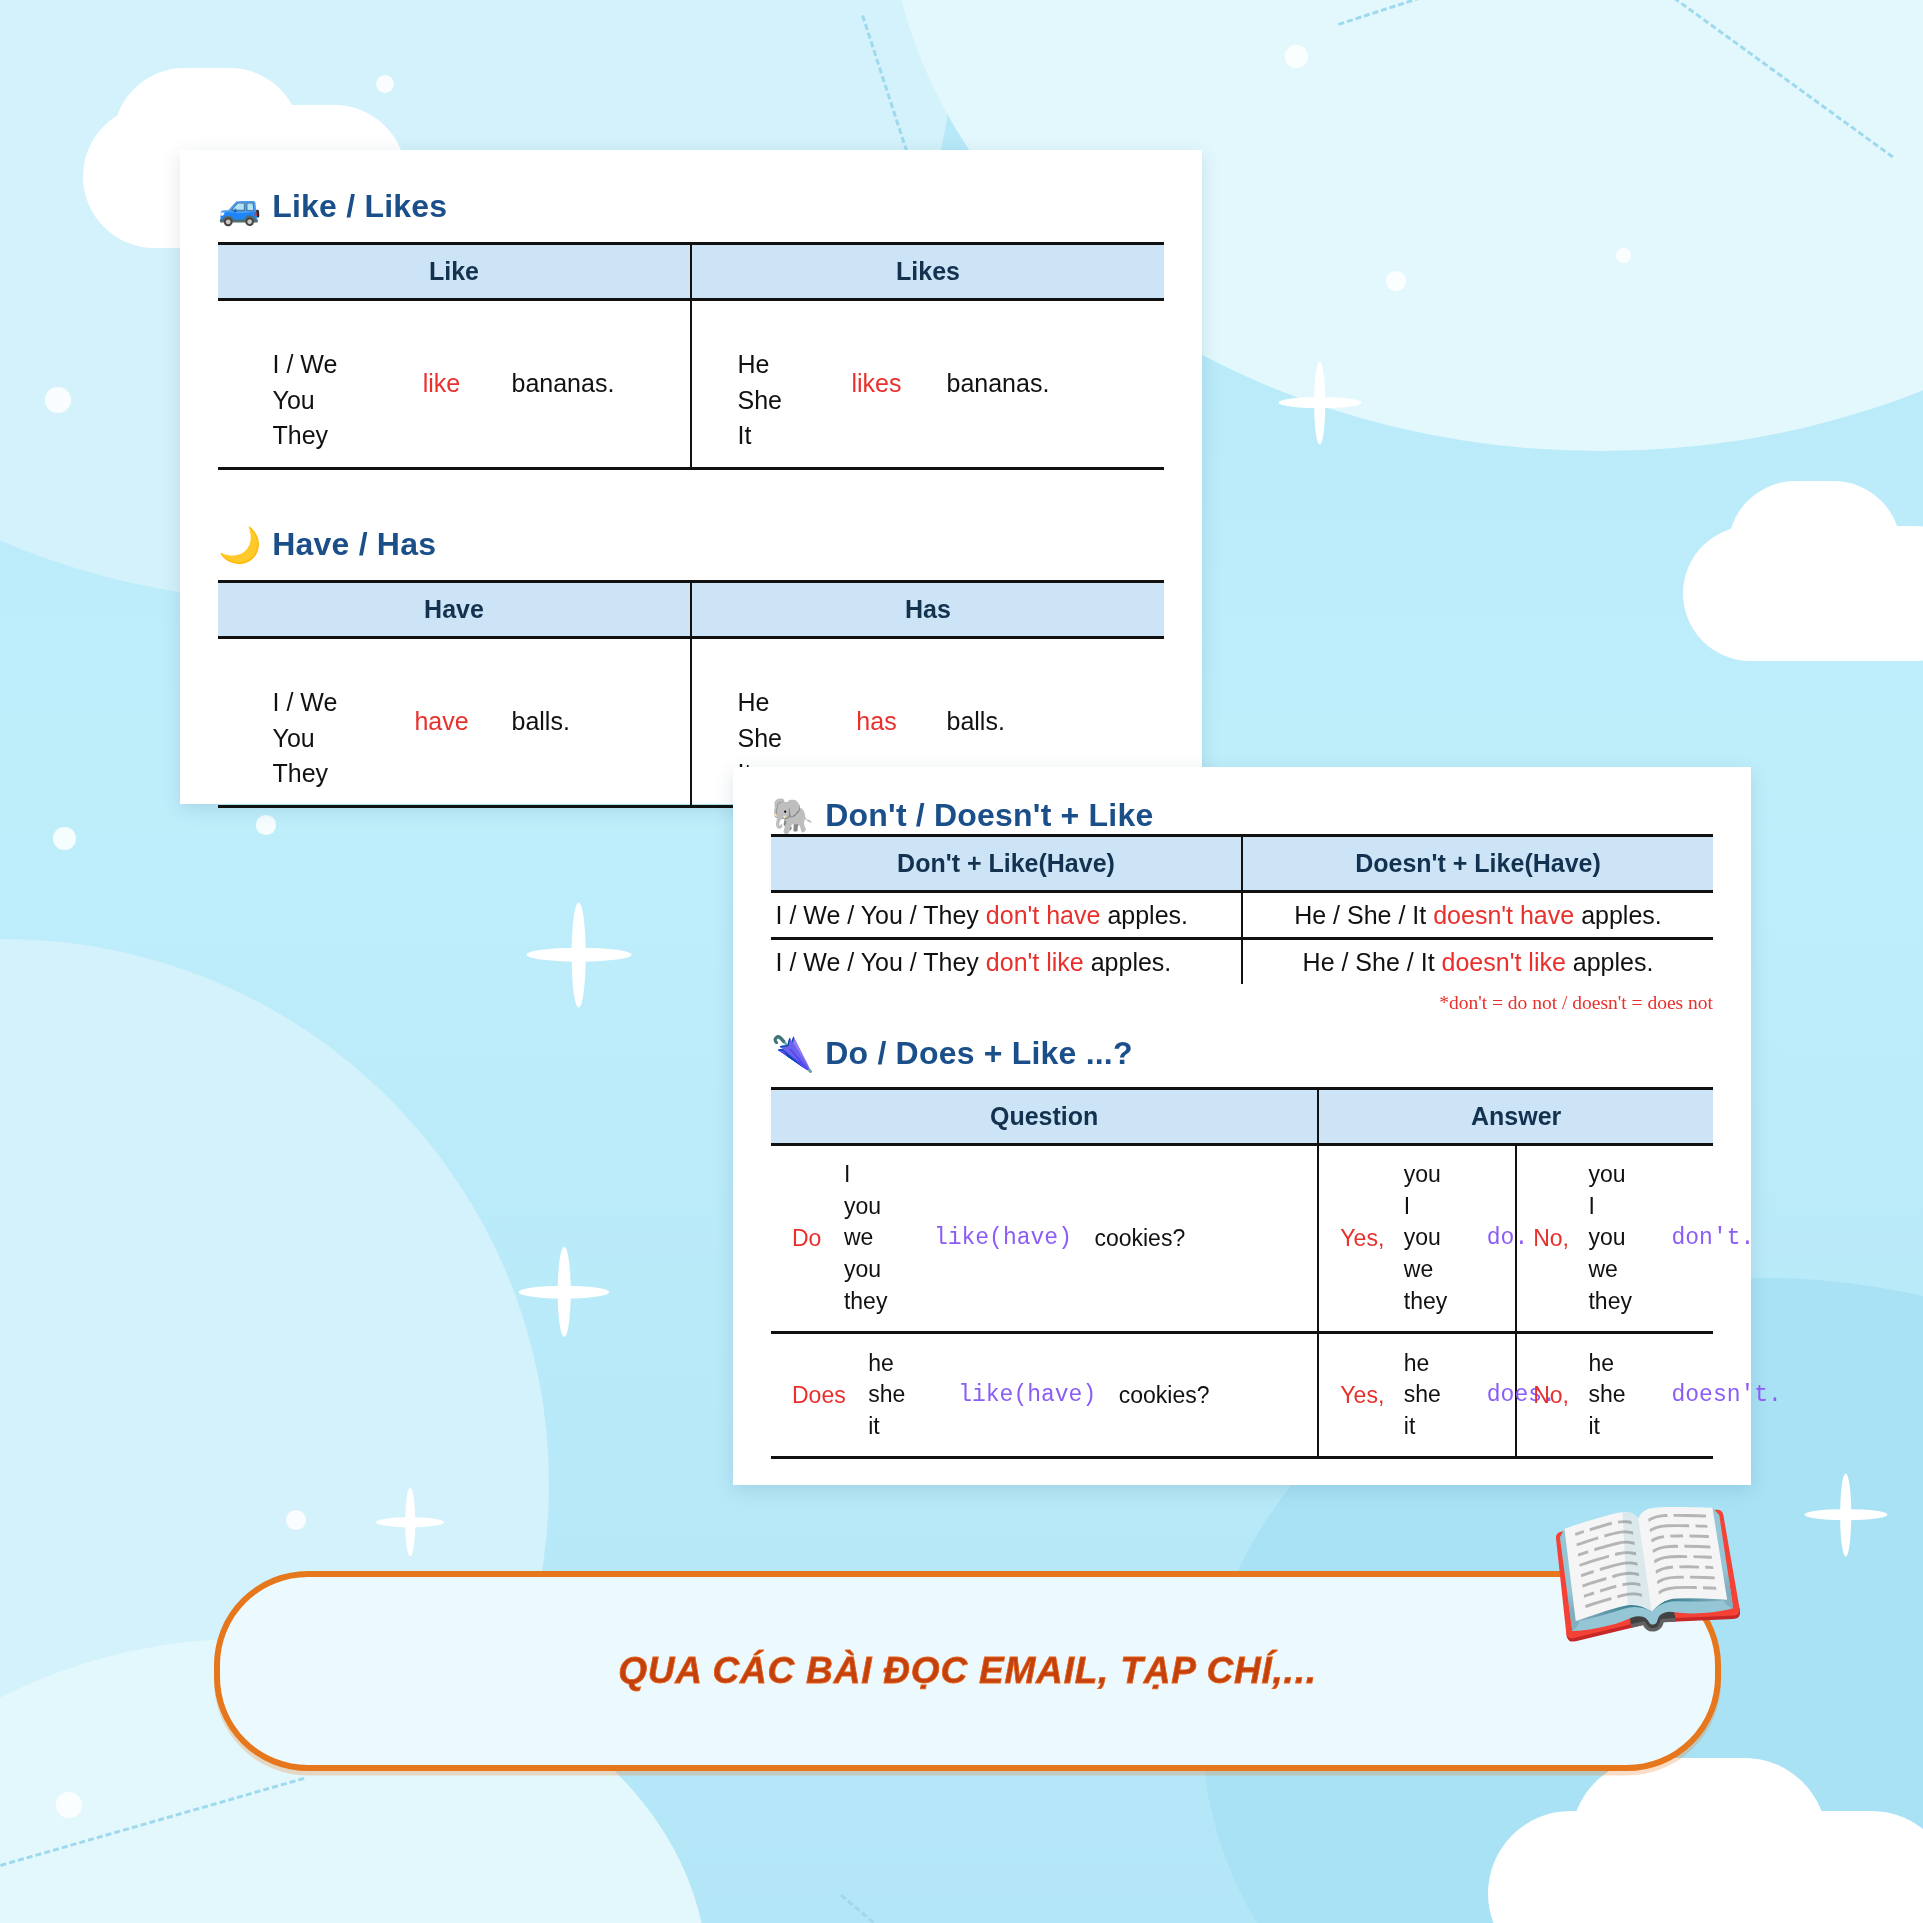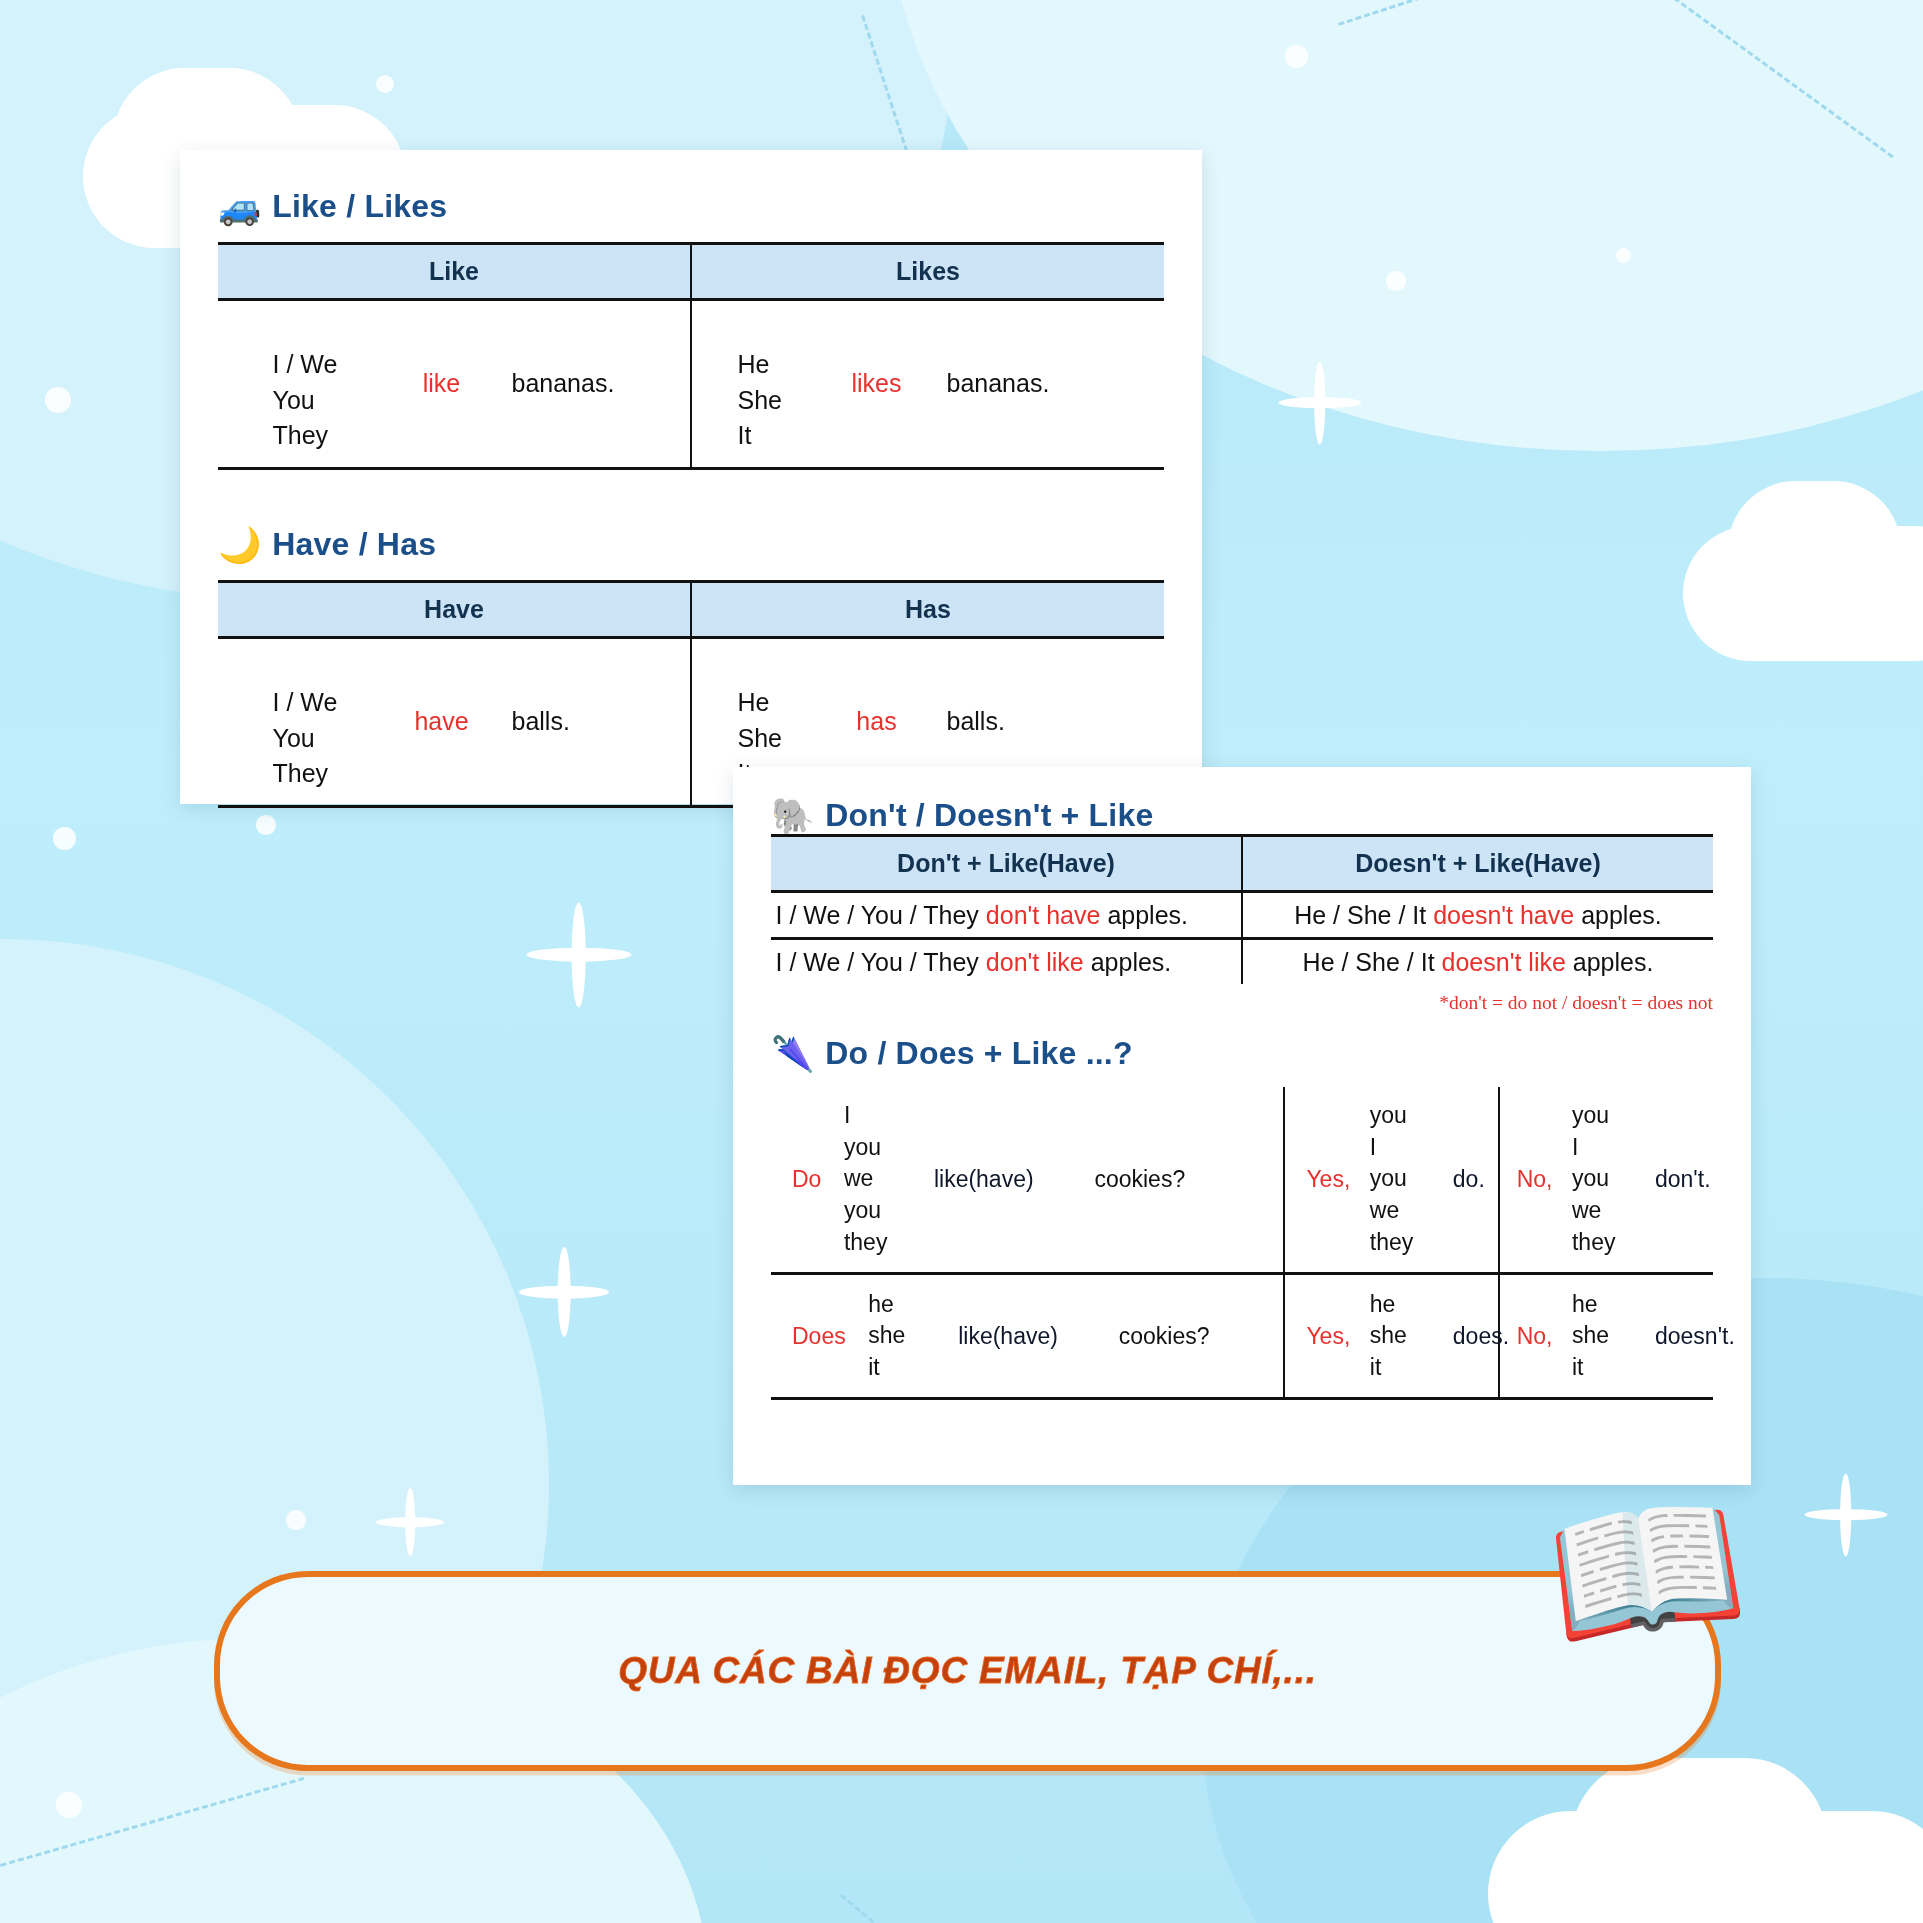--- a/index.html
+++ b/index.html
@@ -69,21 +69,21 @@
 
   .note{
     text-align:right;font-size:19.5px;color:#e8302c;margin-top:7.5px;
     font-family:"Liberation Serif", serif;
   }
 
   table.qa td{font-size:23px;}
   .qa .colq{width:58%;}
   .qa .lbl{color:#e8302c;white-space:nowrap;padding-right:6px;}
   .qa .list{line-height:1.38;}
-  .qa .redmid{color:#0f172a;}
+  .qa .redmid{color:#8b5cf6;font-family:Liberation Mono, monospace;}
 
   
   #banner{
     position:absolute;left:214px;top:1571px;width:1495px;height:188px;
     background:#ecfaff;border:6.8px solid #e7771c;border-radius:94px;
     box-shadow:0 4.5px 0 rgba(231,119,28,.25);
     display:flex;flex-direction:column;align-items:center;justify-content:center;
   }
   .banner-l1{
     font-size:37px;font-weight:bold;color:#c2410c;letter-spacing:0.8px;
@@ -259,20 +259,24 @@
 
     <div class="note">*don't = do not / doesn't = does not</div>
 
     <div class="sec-title" style="margin-top:21px;">
       <span class="sec-ico">🌂</span>
       <span>Do / Does + Like ...?</span>
     </div>
 
     <table class="g qa" style="margin-top:15px;">
       <tbody>
+          <tr>
+        <th class="vsep colq" colspan="1">Question</th>
+        <th colspan="2">Answer</th>
+      </tr>
 
       <tr>
         <td class="vsep">
           <div class="stackcell" style="padding-left:13.5px;">
             <span class="lbl">Do</span>
             <span class="list" style="min-width:90px;padding-left:16.5px;white-space:pre-line;">I
 you
 we
 you
 they</span>

